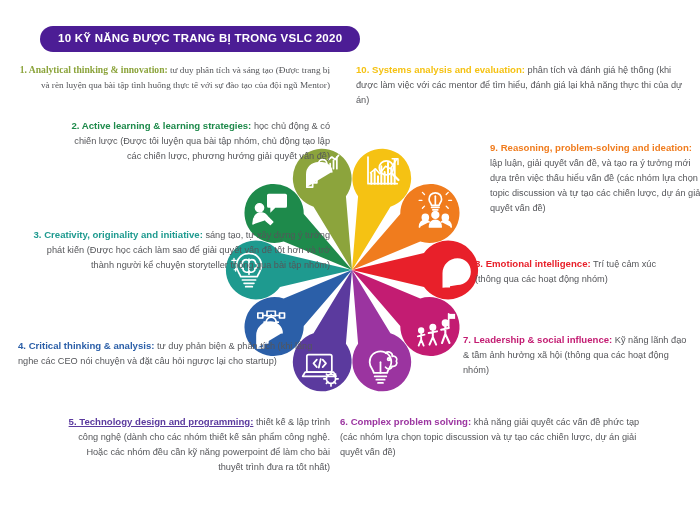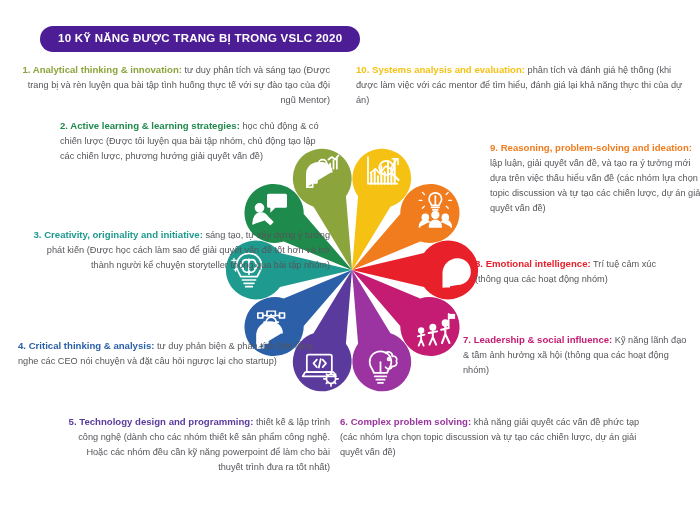--- a/index.html
+++ b/index.html
@@ -50,22 +50,22 @@
     color: #55565a;
   }
   .skill-block .head {
     font-weight: bold;
     font-size: 9.6px;
   }
   .skill-block.right { text-align: left; }
   .skill-block.left  { text-align: right; }
 
   
-  #skill-1  { left: 18px;  top: 62px;  width: 312px; text-align: right; }
-  #skill-2  { left: 60px;  top: 118px; width: 270px; text-align: left; }
+  #skill-1  { left: 18px;  top: 62px;  width: 312px; text-align: right; font-family: Liberation Serif, serif; }
+  #skill-2  { left: 60px;  top: 118px; width: 270px; text-align: right; }
   #skill-3  { left: 22px;  top: 227px; width: 308px; text-align: right; }
   #skill-4  { left: 18px;  top: 338px; width: 312px; text-align: left; }
   #skill-5  { left: 60px;  top: 414px; width: 270px; text-align: right; }
 
   #skill-10 { left: 356px; top: 62px;  width: 330px; }
   #skill-9  { left: 470px; top: 140px; width: 216px; margin-left: 20px; }
   #skill-8  { left: 475px; top: 256px; width: 205px; }
   #skill-7  { left: 463px; top: 332px; width: 225px; }
   #skill-6  { left: 340px; top: 414px; width: 300px; }
 </style>
@@ -268,21 +268,21 @@
 <div class="skill-block left" id="skill-2">
   <span class="head" style="color: rgb(30, 138, 75);">2. Active learning &amp; learning strategies:</span><span class="body"> học chủ động &amp; có chiến lược (Được tôi luyện qua bài tập nhóm, chủ động tạo lập các chiến lược, phương hướng giải quyết vấn đề)</span>
 </div>
 <div class="skill-block left" id="skill-3">
   <span class="head" style="color: rgb(30, 154, 143);">3. Creativity, originality and initiative:</span><span class="body"> sáng tạo, tự xây dựng ý tưởng phát kiến (Được học cách làm sao để giải quyết vấn đề tốt hơn và trở thành người kể chuyện storyteller thông qua bài tập nhóm)</span>
 </div>
 <div class="skill-block left" id="skill-4">
   <span class="head" style="color: rgb(43, 95, 168);">4. Critical thinking &amp; analysis:</span><span class="body"> tư duy phản biện &amp; phân tích (khi lắng nghe các CEO nói chuyện và đặt câu hỏi ngược lại cho startup)</span>
 </div>
 <div class="skill-block left" id="skill-5">
-  <span class="head" style="color: rgb(91, 58, 158);">5. Technology design and programming:</span><span class="body"> thiết kế &amp; lập trình công nghệ (dành cho các nhóm thiết kế sản phẩm công nghệ. Hoặc các nhóm đều cần kỹ năng powerpoint để làm cho bài thuyết trình đưa ra tốt nhất)</span>
+  <span class="head" style="color: rgb(91, 58, 158); text-decoration: underline;">5. Technology design and programming:</span><span class="body"> thiết kế &amp; lập trình công nghệ (dành cho các nhóm thiết kế sản phẩm công nghệ. Hoặc các nhóm đều cần kỹ năng powerpoint để làm cho bài thuyết trình đưa ra tốt nhất)</span>
 </div>
 
 <div class="skill-block right" id="skill-6">
   <span class="head" style="color: rgb(155, 52, 160);">6. Complex problem solving:</span><span class="body"> khả năng giải quyết các vấn đề phức tạp (các nhóm lựa chọn topic discussion và tự tạo các chiến lược, dự án giải quyết vấn đề)</span>
 </div>
 <div class="skill-block right" id="skill-7">
   <span class="head" style="color: rgb(195, 28, 114);">7. Leadership &amp; social influence:</span><span class="body"> Kỹ năng lãnh đạo &amp; tầm ảnh hưởng xã hội (thông qua các hoạt động nhóm)</span>
 </div>
 <div class="skill-block right" id="skill-8">
   <span class="head" style="color: rgb(232, 32, 42);">8. Emotional intelligence:</span><span class="body"> Trí tuệ cảm xúc (thông qua các hoạt động nhóm)</span>

